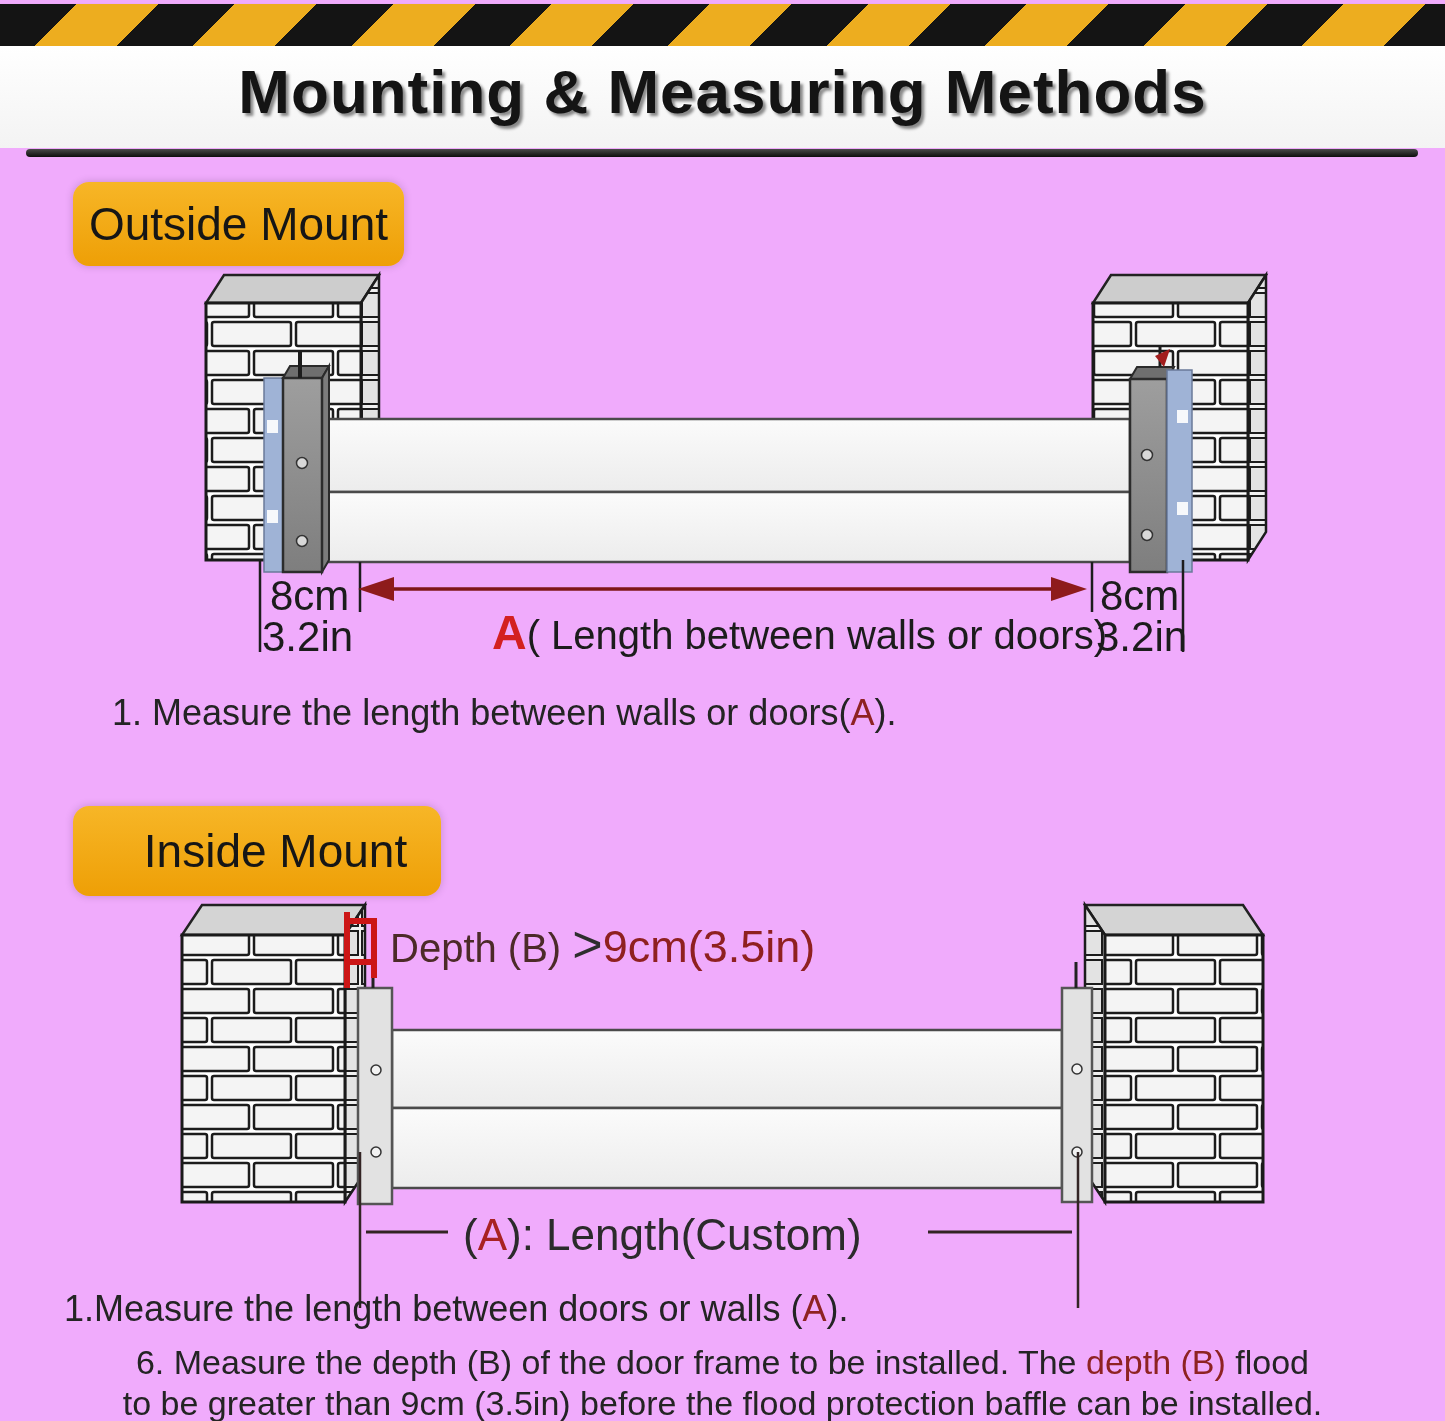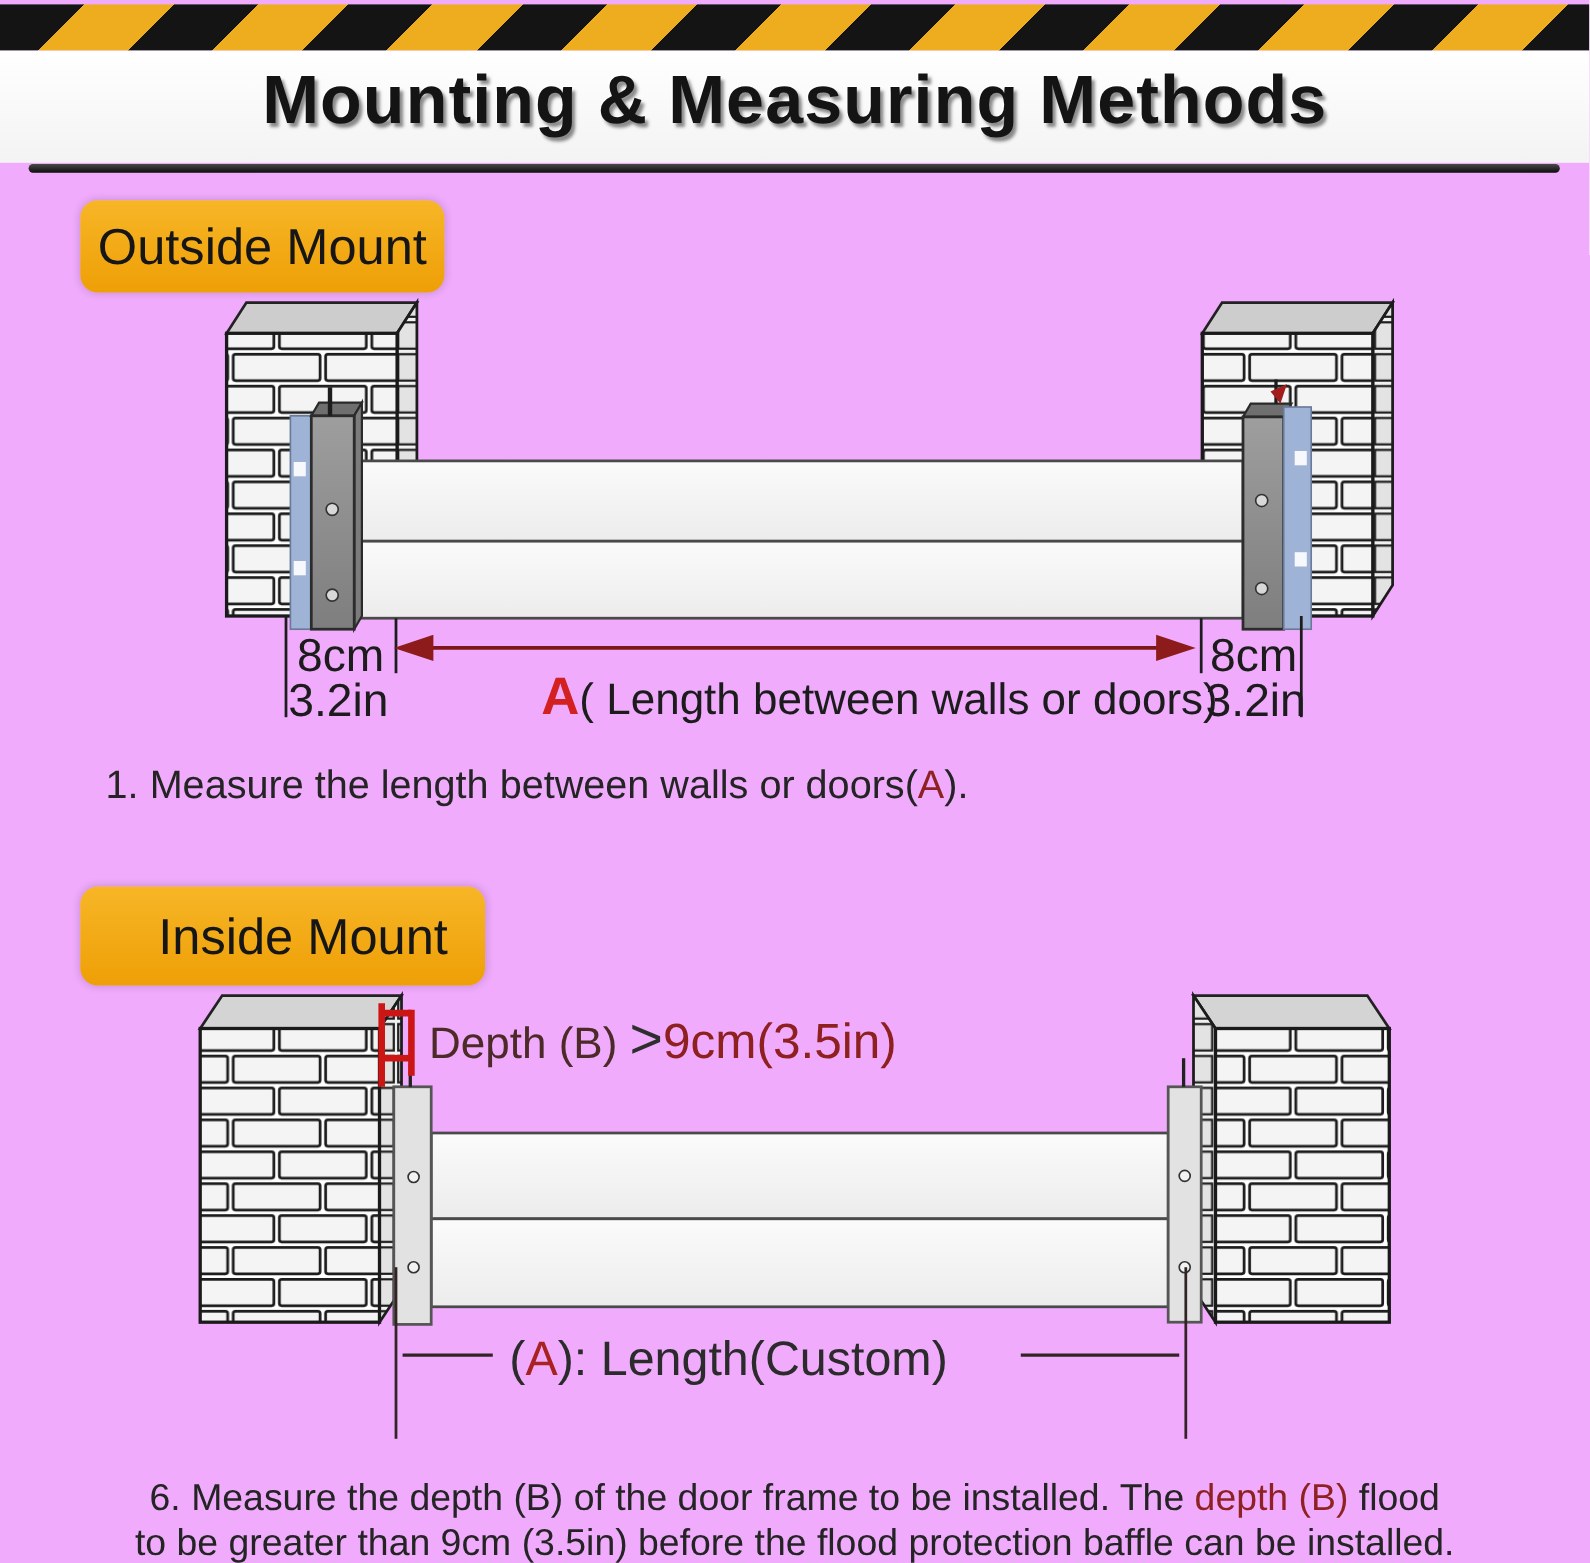--- a/index.html
+++ b/index.html
@@ -31,21 +31,21 @@
   .lbl{font-size:40px;}
   .bigA{font-size:48px;font-weight:bold;fill:#D32020;}
   .depthPre{font-size:40px;fill:#4C2A28;}
   .gt{font-size:52px;fill:#2e2e2e;}
   .depthVal{font-size:45px;fill:#8F2020;}
   .lenLbl{font-size:44px;fill:#2b2b2b;}
   .lenA{fill:#A82222;}
   
   .instr{position:absolute;white-space:nowrap;}
   .em{color:#8E2222;}
-  .i-top1{left:96px;top:692px;font-size:36px;}
+  .i-top1{left:112px;top:692px;font-size:36px;}
   .i-top2{left:112px;top:746px;font-size:36px;}
   .i-bot1{left:64px;top:1288px;font-size:36px;}
   .i-bot2a{left:0;top:1343px;width:1445px;text-align:center;font-size:34px;}
   .i-bot2b{left:0;top:1384px;width:1445px;text-align:center;font-size:34px;}
 </style>
 </head>
 <body>
 
 <div class="page">
 
@@ -191,16 +191,17 @@
       <line x1="360" y1="1152" x2="360" y2="1308"></line>
       <line x1="1078" y1="1152" x2="1078" y2="1308"></line>
       <line x1="366" y1="1232" x2="448" y2="1232" stroke-width="3"></line>
       <line x1="928" y1="1232" x2="1072" y2="1232" stroke-width="3"></line>
     </g>
 
     <text x="390" y="962"><tspan class="depthPre">Depth (B) </tspan><tspan class="gt">&gt;</tspan><tspan class="depthVal">9cm(3.5in)</tspan></text>
     <text class="lenLbl" x="463" y="1250"><tspan>(</tspan><tspan class="lenA">A</tspan><tspan>): Length(Custom)</tspan></text>
   </svg>
 
+  <div class="instr i-bot1"><span>1.Measure the length between doors or walls (</span><span class="em">A</span><span>).</span></div>
   <div class="instr i-bot2a"><span>6. Measure the depth (B) of the door frame to be installed. The </span><span class="em">depth (B)</span><span> flood</span></div>
   <div class="instr i-bot2b">to be greater than 9cm (3.5in) before the flood protection baffle can be installed.</div>
 
 </div>
 
 </body></html>

